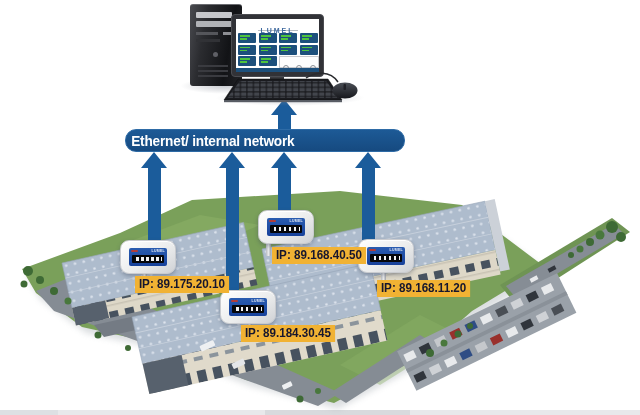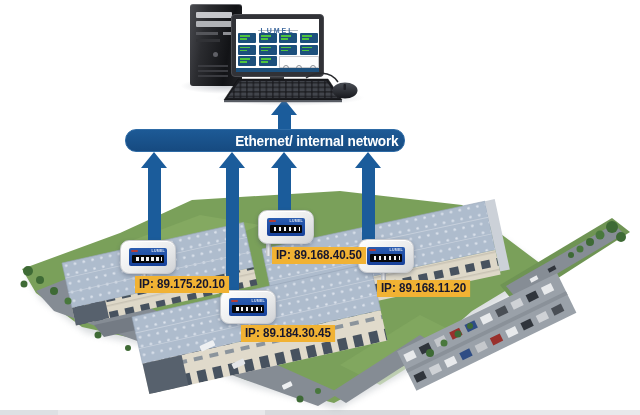--- a/index.html
+++ b/index.html
@@ -12,21 +12,21 @@
   
   #park{position:absolute;left:0;top:185px;width:640px;height:230px;}
   
   .arrow{position:absolute;}
   .shaft{position:absolute;width:13px;background:#1b5c9b;}
   .head{position:absolute;width:0;height:0;border-left:13px solid transparent;
         border-right:13px solid transparent;border-bottom:16px solid #1b5c9b;}
   
   .banner{position:absolute;left:125px;top:129px;width:280px;height:23px;border-radius:11px;
           background:linear-gradient(#1d5a96,#164a80);border:1px solid #2e6ba6;box-sizing:border-box;
-          display:flex;align-items:center;justify-content:flex-end;}
+          display:flex;align-items:center;justify-content:flex-start;}
   .banner span{color:#ffffff;font-weight:bold;font-size:14.5px;letter-spacing:-0.2px;
                transform:scaleX(0.94);white-space:nowrap;}
   
   .device{position:absolute;width:56px;height:34px;border-radius:9px;
           background:linear-gradient(145deg,#ffffff 0%,#eceded 55%,#cfd1d5 100%);
           border:1px solid #c9cbcf;box-sizing:border-box;
           box-shadow:0 2px 4px rgba(60,70,90,.40), inset 0 1px 0 #ffffff;}
   .panel{position:absolute;left:8px;right:8px;top:7px;height:18px;border-radius:2px;
          background:linear-gradient(#2a5cb0,#17419b);}
   .panel .redmark{position:absolute;left:2px;top:1.5px;width:7px;height:2px;border-radius:1px;

